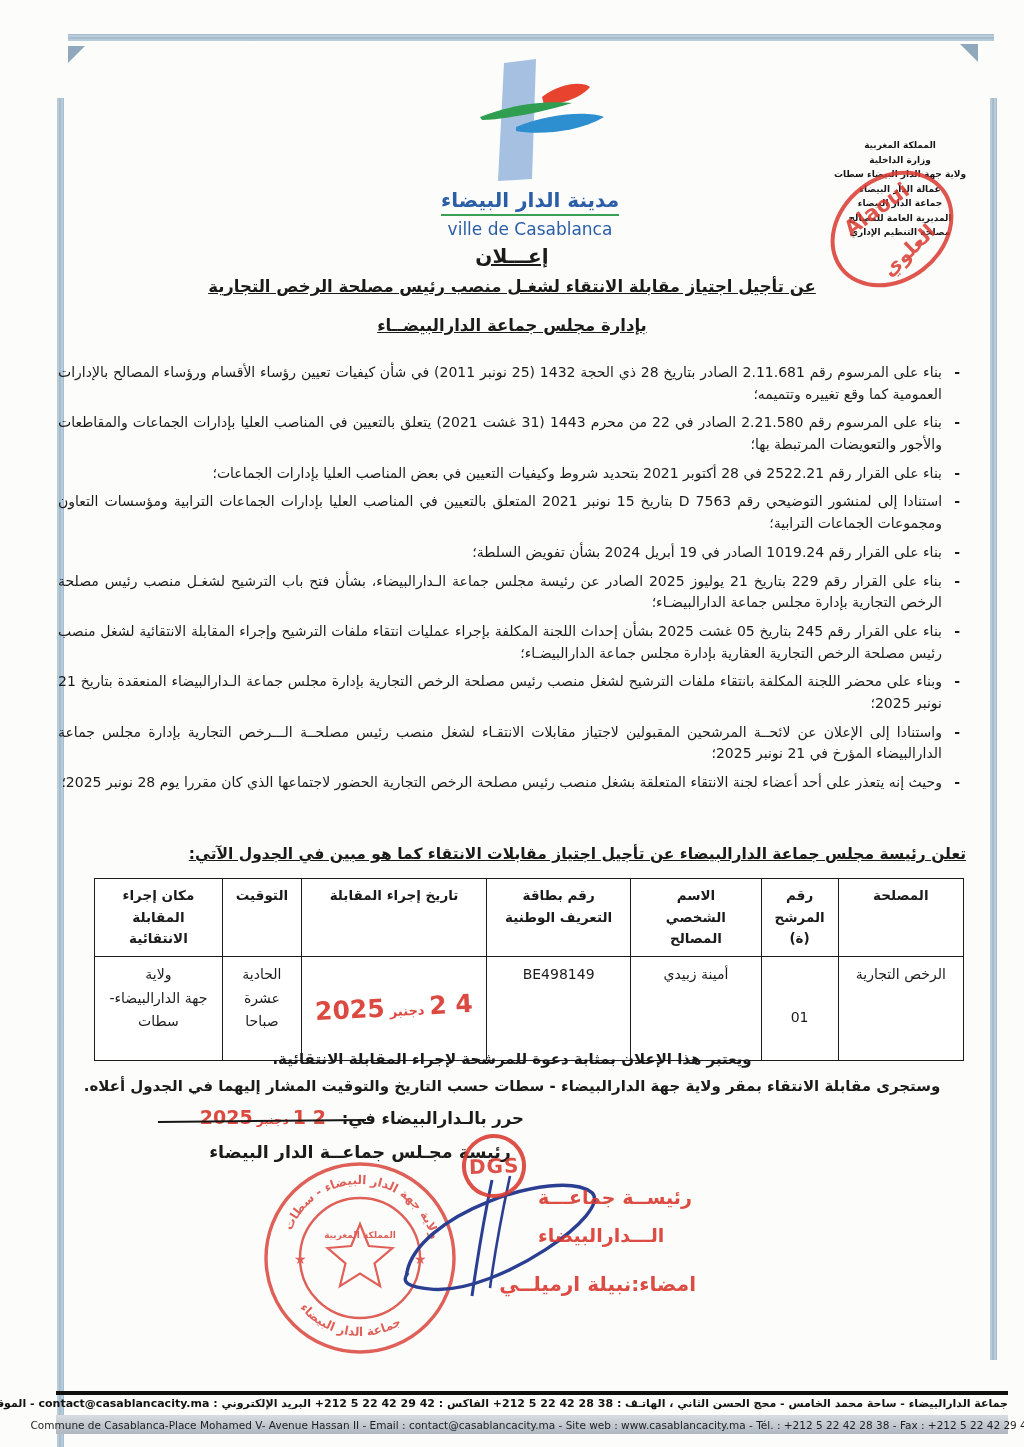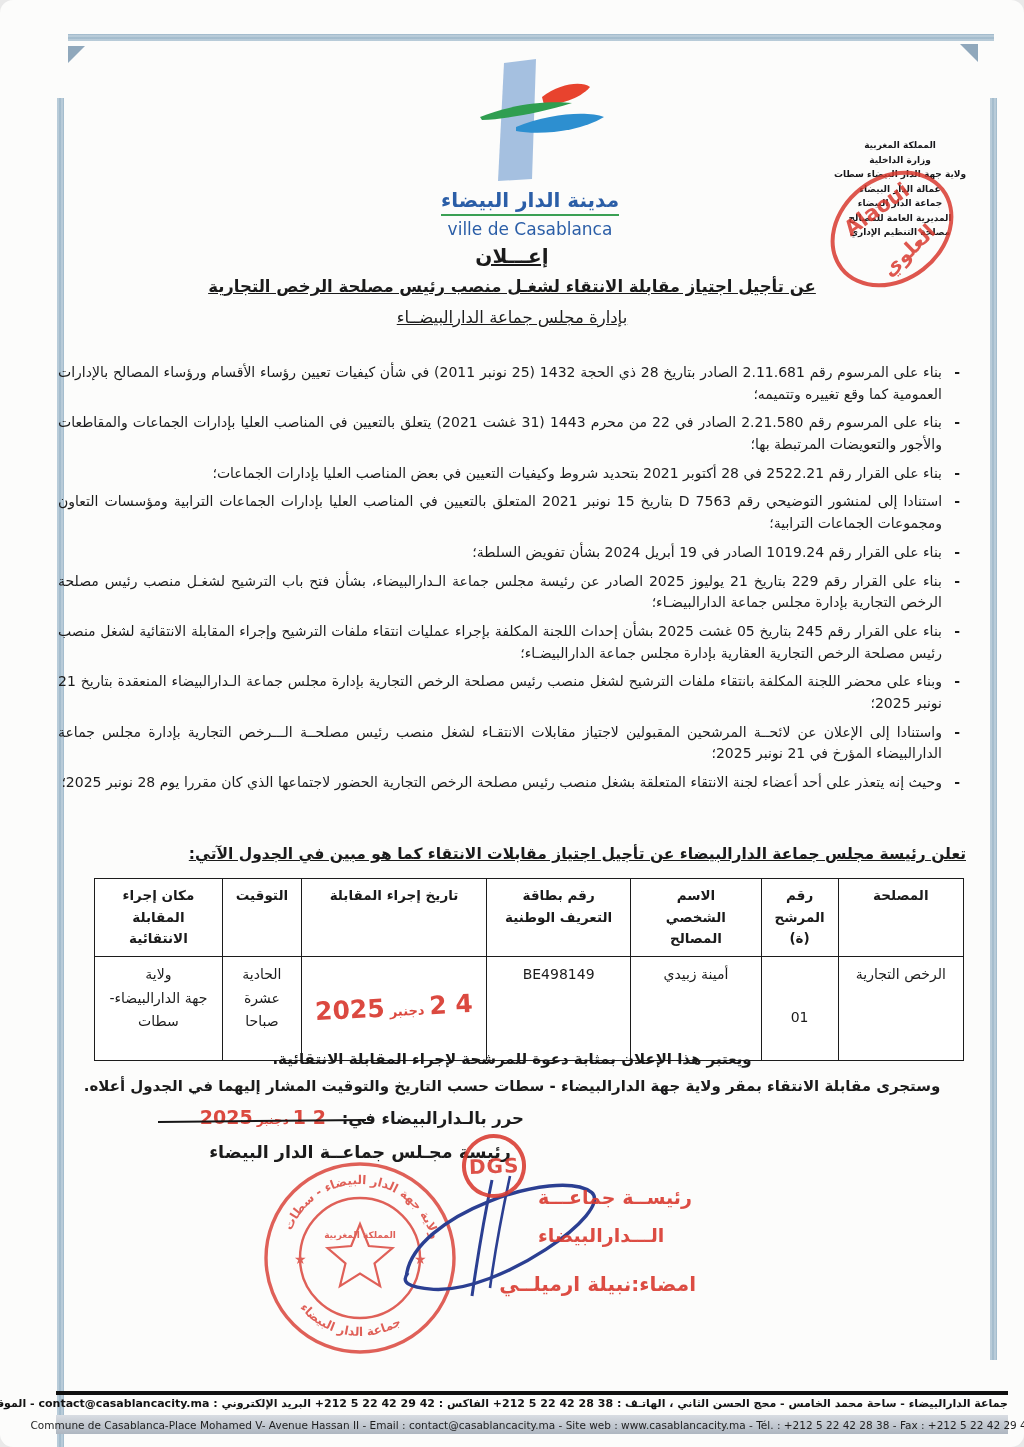--- a/index.html
+++ b/index.html
@@ -3,21 +3,21 @@
 <meta charset="utf-8">
 <style>
   :root{
     --stamp_red:#d93a30; --sig_blue:#2b3f92; --logo_blue:#2b5ea7;
     --logo_tower:#a5c0e0; --logo_green:#2f9e50; --logo_sky:#2d8fd0;
     --logo_red:#e8432e; --underline_green:#3aa054; --ink:#1b1b1b;
   }
   *{box-sizing:border-box; margin:0; padding:0;}
   body{background:#e9e9e9; font-family:"DejaVu Sans",sans-serif;}
   .page{position:relative; width:1024px; height:1447px; margin:0 auto;
-        background:#fcfcfb; overflow:hidden; color:var(--ink);border-radius:13px;}
+        background:#fcfcfb; overflow:hidden; color:var(--ink);}
 
   
   .strip{position:absolute; background:repeating-linear-gradient(90deg,#a7bfd0 0 2px,#8fadc2 2px 4px); opacity:.8;}
   .strip.h{background:repeating-linear-gradient(0deg,#a7bfd0 0 2px,#8fadc2 2px 4px);}
   .tri{position:absolute; width:0; height:0; opacity:.85;}
 
   
   .gov{position:absolute; top:138px; right:44px; width:160px; text-align:center;
        font-size:9px; line-height:14.5px; font-weight:700; color:#17171a;}
   .gov div{white-space:nowrap;}
@@ -34,21 +34,21 @@
   
   .logo{position:absolute; top:55px; left:420px; width:220px; text-align:center;}
   .logo .ar{color:var(--logo_blue); font-weight:700; font-size:20px; line-height:22px;
             border-bottom:2px solid var(--underline_green); display:inline-block; padding-bottom:3px;}
   .logo .fr{color:var(--logo_blue); font-size:17px; margin-top:3px;}
 
   
   .sec-title{position:absolute; top:244px; left:60px; right:60px; text-align:center; direction:rtl;}
   .sec-title .t1{font-size:20px; font-weight:700; text-decoration:underline; letter-spacing:2px;}
   .sec-title .t2{font-size:16.5px; font-weight:700; text-decoration:underline; margin-top:9px;}
-  .sec-title .t3{font-size:16.5px; font-weight:400; text-decoration:underline; margin-top:12px;}
+  .sec-title .t3{font-size:16.5px; font-weight:700; text-decoration:underline; margin-top:20px;}
 
   
   .sec-preamble{position:absolute; top:362px; right:58px; left:58px; direction:rtl;
                 font-size:14px; line-height:1.55; text-align:justify;}
   .sec-preamble p{position:relative; padding-right:24px; margin-bottom:7px;}
   .sec-preamble .dash{position:absolute; right:6px; top:0; font-weight:700;}
 
   .sec-announce{position:absolute; top:845px; right:58px; left:58px; direction:rtl;
                 font-size:15.5px; font-weight:700; text-decoration:underline; text-align:right;}
 

